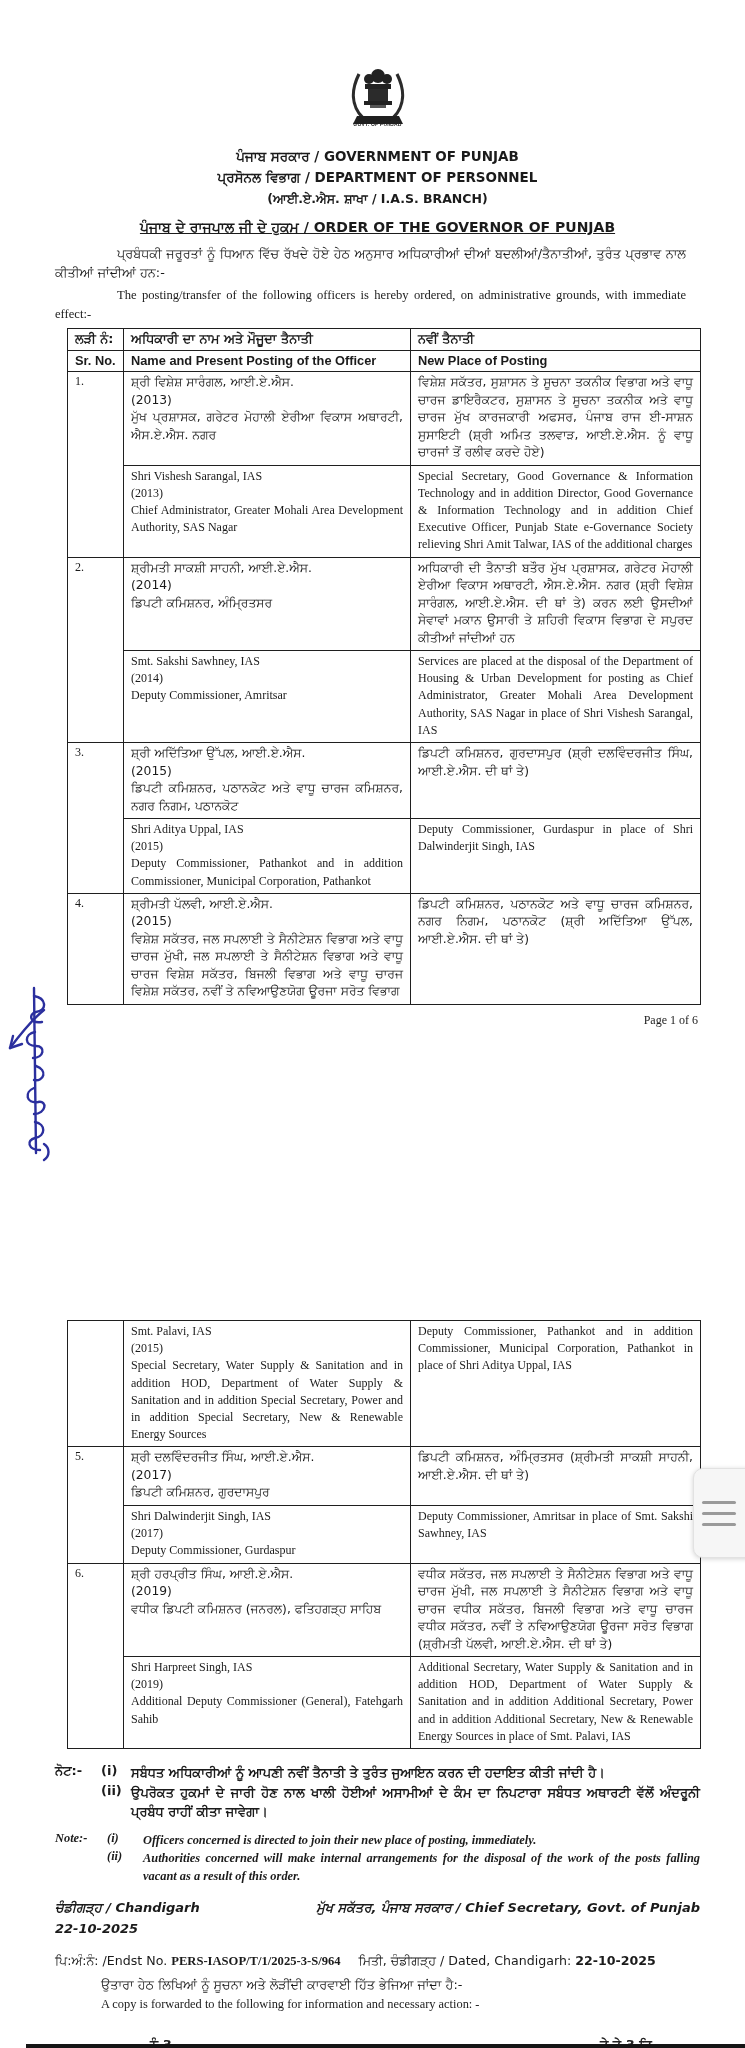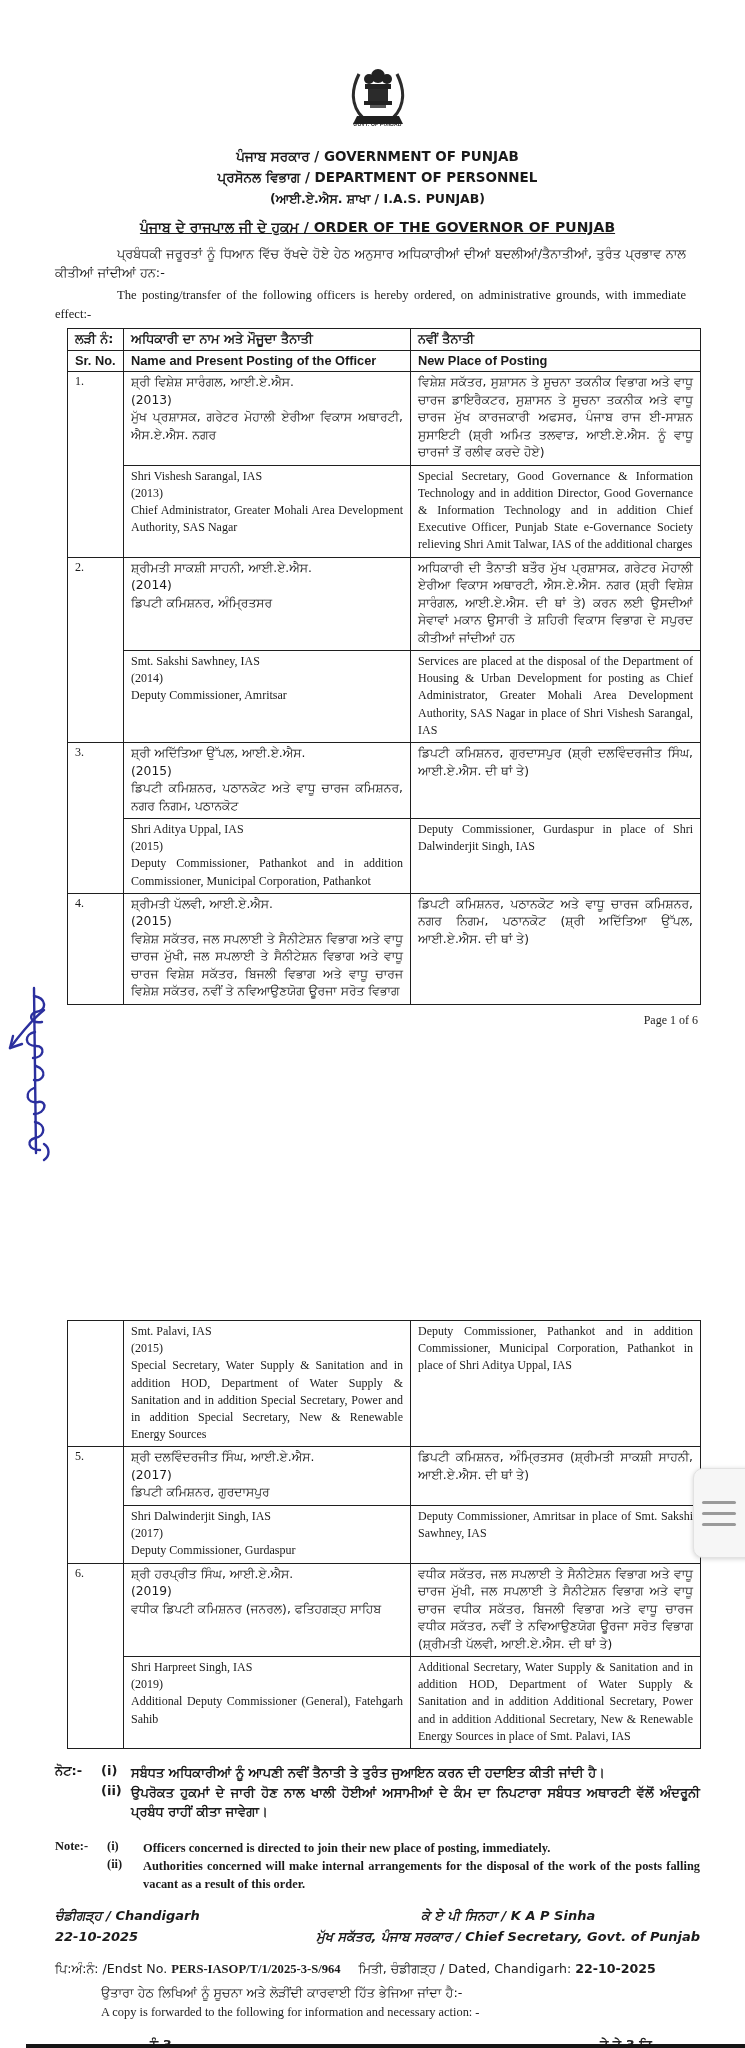--- a/index.html
+++ b/index.html
@@ -33,21 +33,21 @@
   th.hpa{font-family:"DejaVu Sans",sans-serif;margin-left:44px;} th.hen{font-family:Liberation Sans, sans-serif;font-size:12.3px;margin-left:48px;}
   .pagenum{text-align:right;font-size:12px;margin:8px 2px 0 0;font-family:"Liberation Serif",serif;}
   
   .page2{position:absolute;left:55px;top:1320px;width:645px;}
   
   .notes{margin-top:14px;}
   .note-row{display:flex;align-items:flex-start;}
   .note-label-pa{width:46px;font-weight:bold;font-size:13px;}
   .note-num-pa{width:30px;font-weight:bold;font-size:13px;}
   .note-text-pa{flex:1;font-weight:bold;font-size:13px;line-height:19.5px;text-align:justify;}
-  .notes-en{margin-top:17px;font-weight:bold;}
+  .notes-en{margin-top:9px;font-style:italic;font-weight:bold;}
   .note-label-en{width:52px;font-size:12.4px;}
   .note-num-en{width:36px;font-size:12.4px;}
   .note-text-en{flex:1;font-size:12.4px;line-height:18px;text-align:justify;}
   
   .sigblock{display:flex;justify-content:space-between;margin-top:12px;font-style:italic;}
   .sig-left div{font-weight:bold;font-size:13px;line-height:21px;font-family:"DejaVu Sans",sans-serif;}
   .sig-right{text-align:center;font-weight:bold;font-size:13px;line-height:21px;font-family:"DejaVu Sans",sans-serif;max-width:420px;}
   
   .endst{margin-top:14px;font-size:12.6px;font-family:"DejaVu Sans",sans-serif;}
   .endst .num{font-weight:bold;font-family:"Liberation Serif",serif;}
@@ -89,21 +89,21 @@
         <rect x="15" y="41" width="28" height="4" fill="#222"></rect>
         <rect x="21" y="45" width="16" height="3" fill="#555"></rect>
 
         <path d="M8 56 L50 56 L54 64 L4 64 Z" fill="#1f1f1f"></path>
       </svg>
       <div class="emblem-caption">GOVT. OF PUNJAB</div>
     </div>
 
     <div class="hline">ਪੰਜਾਬ ਸਰਕਾਰ / GOVERNMENT OF PUNJAB</div>
     <div class="hline">ਪ੍ਰਸੋਨਲ ਵਿਭਾਗ / DEPARTMENT OF PERSONNEL</div>
-    <div class="hline small">(ਆਈ.ਏ.ਐਸ. ਸ਼ਾਖਾ / I.A.S. PUNJAB)</div>
+    <div class="hline small">(ਆਈ.ਏ.ਐਸ. ਸ਼ਾਖਾ / I.A.S. BRANCH)</div>
     <div class="order-title">ਪੰਜਾਬ ਦੇ ਰਾਜਪਾਲ ਜੀ ਦੇ ਹੁਕਮ / ORDER OF THE GOVERNOR OF PUNJAB</div>
 
     <p class="para pa">ਪ੍ਰਬੰਧਕੀ ਜਰੂਰਤਾਂ ਨੂੰ ਧਿਆਨ ਵਿੱਚ ਰੱਖਦੇ ਹੋਏ ਹੇਠ ਅਨੁਸਾਰ ਅਧਿਕਾਰੀਆਂ ਦੀਆਂ ਬਦਲੀਆਂ/ਤੈਨਾਤੀਆਂ, ਤੁਰੰਤ ਪ੍ਰਭਾਵ ਨਾਲ ਕੀਤੀਆਂ ਜਾਂਦੀਆਂ ਹਨ:-</p>
     <p class="para en">The posting/transfer of the following officers is hereby ordered, on administrative grounds, with immediate effect:-</p>
 
     <table class="order">
       <colgroup>
           <col class="c-sr">
           <col class="c-name">
           <col class="c-new">
@@ -246,21 +246,20 @@
         </div>
       </div>
     </div>
 
     <div class="sigblock">
       <div class="sig-left">
         <div>ਚੰਡੀਗੜ੍ਹ / Chandigarh</div>
         <div>22-10-2025</div>
       </div>
       <div class="sig-right">
-        <div>ਕੇ ਏ ਪੀ ਸਿਨਹਾ /  K A P Sinha</div>
         <div>ਮੁੱਖ ਸਕੱਤਰ, ਪੰਜਾਬ ਸਰਕਾਰ / Chief Secretary, Govt. of Punjab</div>
       </div>
     </div>
 
     <div class="endst">
       <span class="lbl">ਪਿ:ਅੰ:ਨੰ: /Endst No.</span>
       <span class="num">PERS-IASOP/T/1/2025-3-S/964</span>
       <span class="dated">ਮਿਤੀ, ਚੰਡੀਗੜ੍ਹ / Dated, Chandigarh:</span>
       <span class="dval">22-10-2025</span>
     </div>

